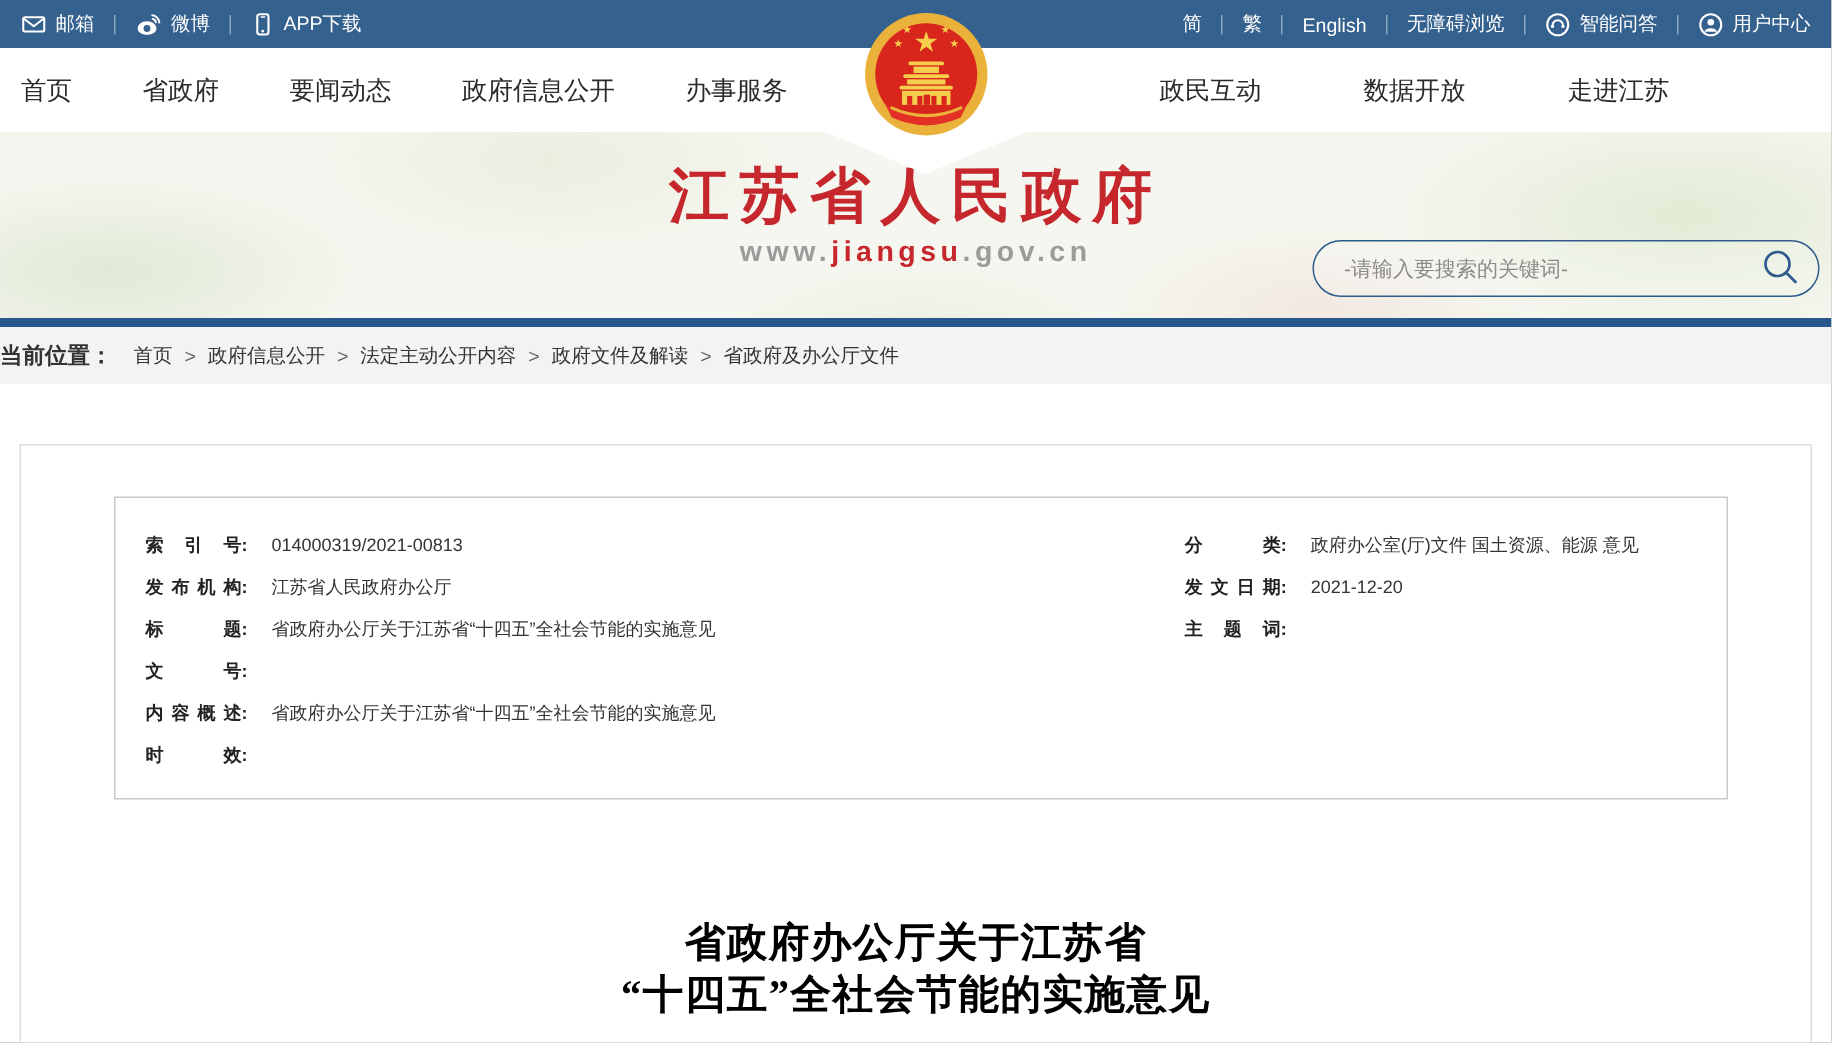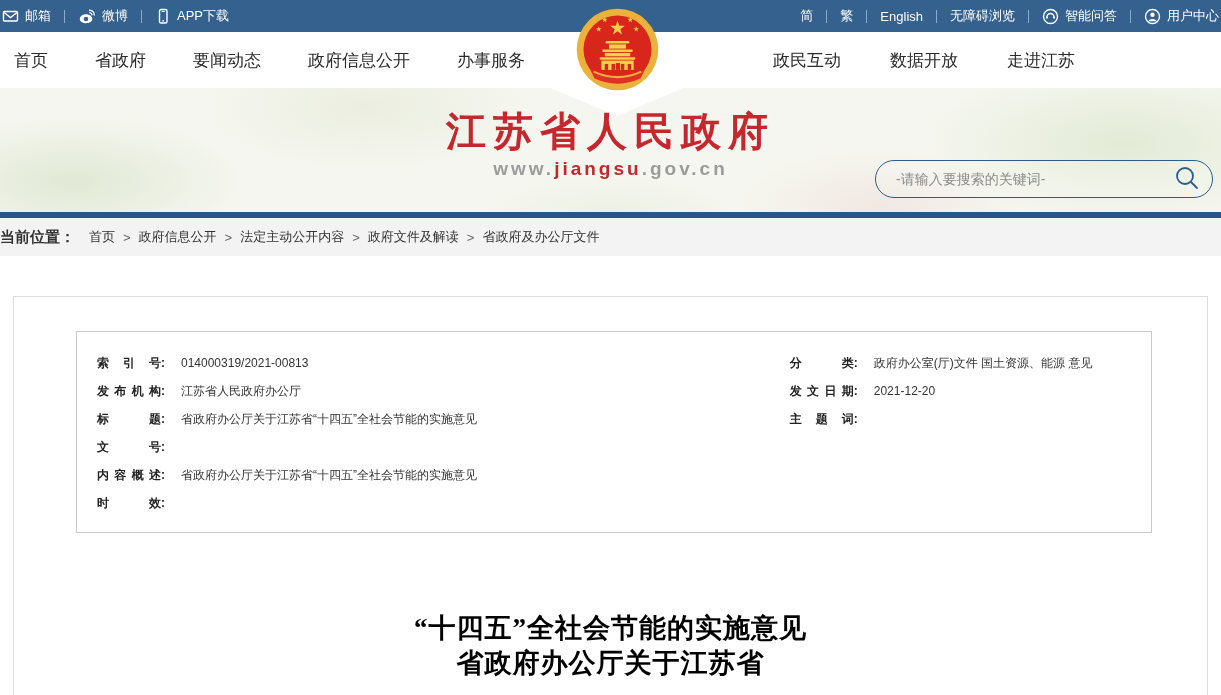--- a/index.html
+++ b/index.html
@@ -6,33 +6,33 @@
   body { background:#888; }
   .page {
     width:1221px; height:695px; overflow:hidden; position:relative;
     background:#fff; margin:0 auto;
     font-family:"Liberation Sans","DejaVu Sans",sans-serif;
     color:#333;
   }
   
   .topbar {
     height:32px; background:#35618f; display:flex; align-items:center;
-    justify-content:space-between; padding:0 2px; position:relative; z-index:4;
+    justify-content:space-between; padding:0 14px; position:relative; z-index:4;
   }
   .tb-group { display:flex; align-items:center; }
   .tb-item {
     display:flex; align-items:center; gap:6px; color:#fff; font-size:13px;
     cursor:pointer; white-space:nowrap;
   }
   .tb-sep { width:1px; height:13px; background:rgba(255,255,255,.45); margin:0 13px; }
   .tb-item svg { display:block; }
   
   .mainnav { height:56px; background:#fff; position:relative; }
   .nav-left { position:absolute; left:14px; top:0; height:56px; display:flex; align-items:center; gap:47px; }
-  .nav-right { position:absolute; left:773px; top:0; height:56px; display:flex; align-items:center; gap:49px; }
+  .nav-right { position:absolute; left:773px; top:0; height:56px; display:flex; align-items:center; gap:68px; }
   .nav-item { font-size:17px; color:#2b2b2b; cursor:pointer; white-space:nowrap; }
   
   .banner {
     height:124px; position:relative; text-align:center;
     background:
       radial-gradient(ellipse 240px 90px at 6% 75%, rgba(193,214,173,.40), transparent 70%),
       radial-gradient(ellipse 280px 110px at 92% 45%, rgba(203,221,182,.45), transparent 70%),
       radial-gradient(ellipse 200px 80px at 72% 95%, rgba(236,211,206,.40), transparent 70%),
       radial-gradient(ellipse 230px 90px at 30% 15%, rgba(226,231,210,.55), transparent 70%),
       radial-gradient(ellipse 180px 70px at 50% 110%, rgba(214,226,196,.35), transparent 70%),
@@ -307,18 +307,18 @@
           <span class="m-label-wrap">
               <span class="m-label">时效</span>
               <span>:</span>
             </span>
           <span class="m-value"></span>
         </div>
       </div>
     </div>
 
     <h1 class="doc-title">
+      <div>省政府办公厅关于江苏省</div>
       <div>“十四五”全社会节能的实施意见</div>
-      <div>省政府办公厅关于江苏省</div>
     </h1>
   </main>
 
 </div>
 
 </body></html>

